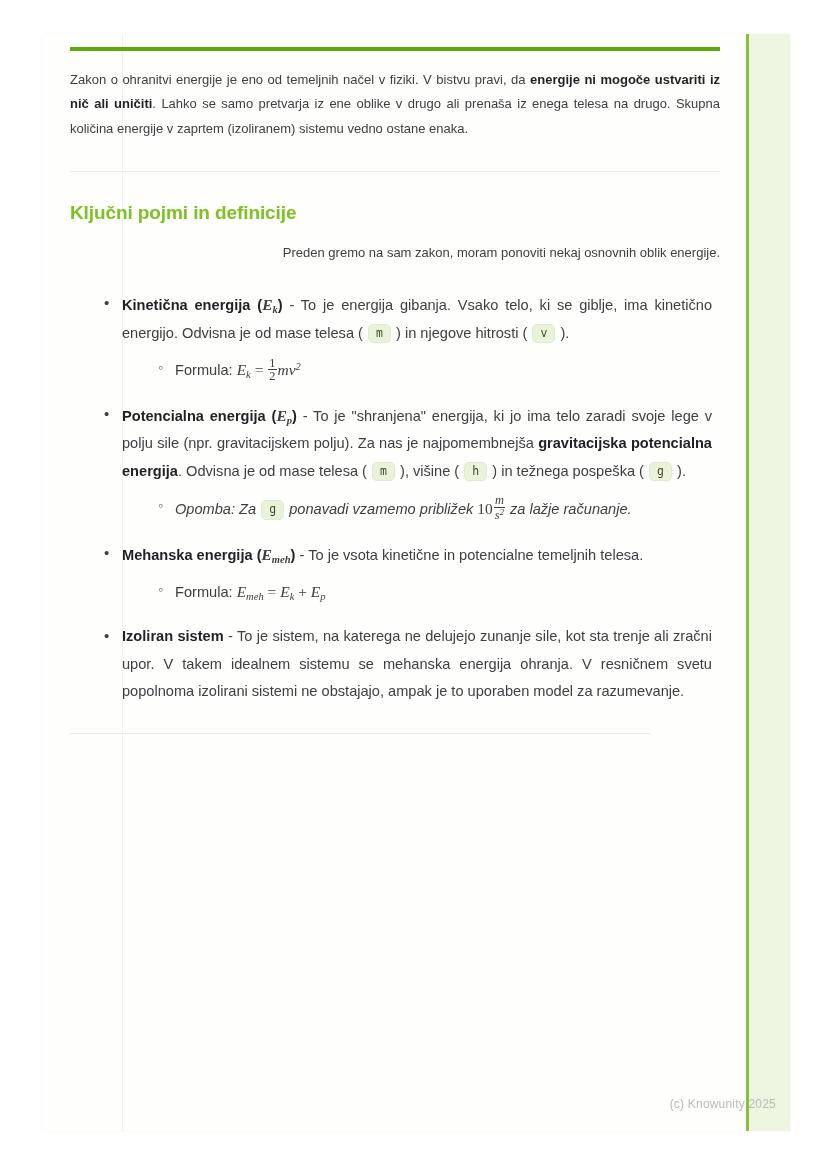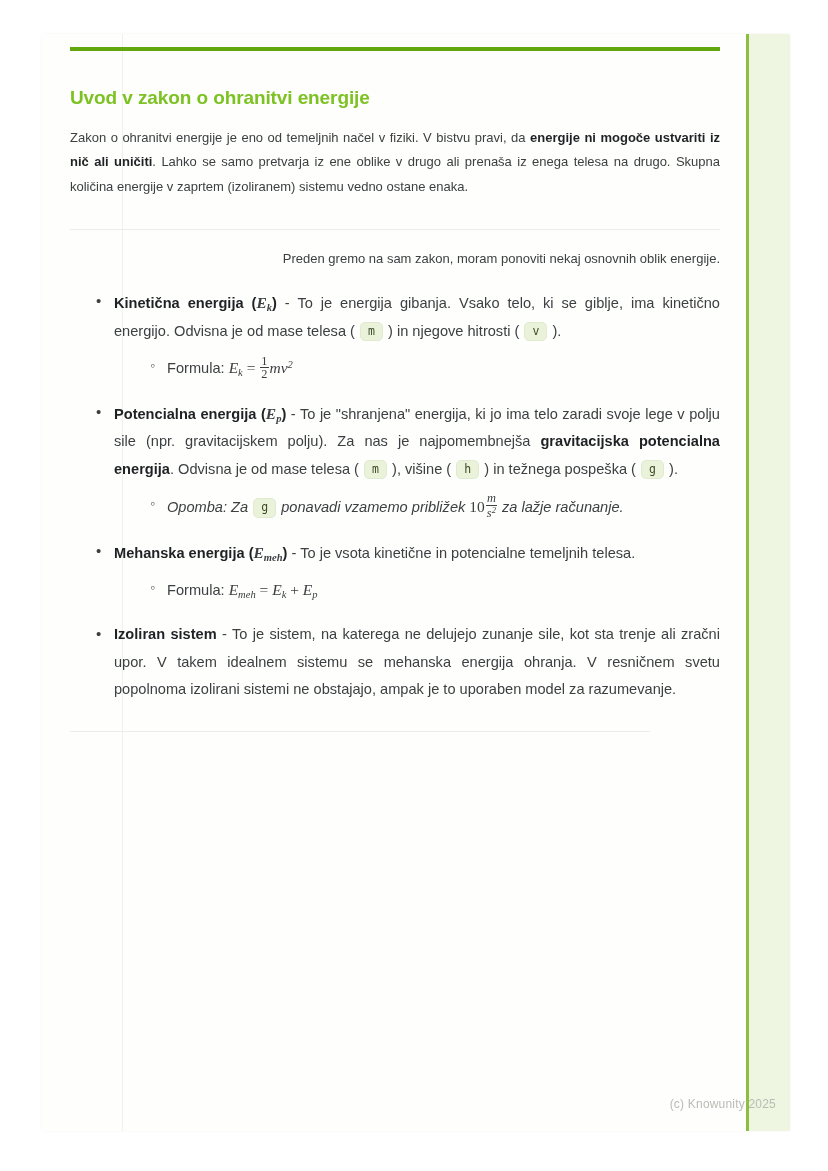--- a/index.html
+++ b/index.html
@@ -118,21 +118,21 @@
     height: 1px;
     background: #ececec;
   }
   .divider.footer-div {
     margin-top: 26px;
     width: 580px;
   }
 
   
   ul.level1 {
-    margin: 0;
+    margin: 8px;
     padding: 16px 0 0 26px;
     list-style: none;
   }
   ul.level1 > li {
     position: relative;
     padding-left: 18px;
     padding-bottom: 2px;
     font-size: 14.6px;
     line-height: 1.88;
     color: #3d4043;
@@ -237,27 +237,27 @@
   <div class="page">
 
     <div class="rule-vert"></div>
     <div class="side-strip"></div>
     <div class="side-strip-edge"></div>
 
     <div class="content">
 
       <div class="title-underline"></div>
 
-      <h2 class="section-heading">Uvod v zakon o ohranitvi energije</h2>
 
       <p class="body-text"><span>Zakon o ohranitvi energije je eno od temeljnih načel v fiziki. V bistvu pravi, da </span><b>energije ni mogoče ustvariti iz nič ali uničiti</b><span>. Lahko se samo pretvarja iz ene oblike v drugo ali prenaša iz enega telesa na drugo. Skupna količina energije v zaprtem (izoliranem) sistemu vedno ostane enaka.</span></p>
 
 
       <div class="divider"></div>
 
+      <h2 class="section-heading spaced">Ključni pojmi in definicije</h2>
 
       <p class="body-text nojust">Preden gremo na sam zakon, moram ponoviti nekaj osnovnih oblik energije.</p>
 
       <ul class="level1">
 
         <li>
           <b><span>Kinetična energija (</span><span class="math"><span>E</span><sub class="msub">k</sub></span><span>)</span></b><span> - To je energija gibanja. Vsako telo, ki se giblje, ima kinetično energijo. Odvisna je od mase telesa ( </span><code class="chip">m</code><span> ) in njegove hitrosti ( </span><code class="chip">v</code><span> ).</span>
 
           <ul class="level2">
             <li><span>Formula: </span><span class="math"><span>E</span><sub class="msub">k</sub> <span class="up">=</span> <span class="frac"><span class="num up">1</span><span class="den up">2</span></span><span>mv</span><sup class="msup">2</sup></span></li>

